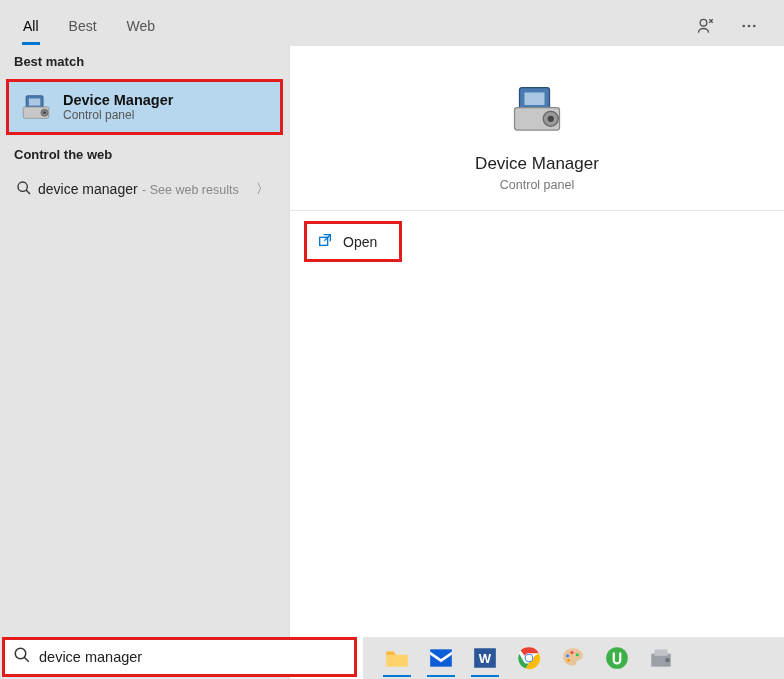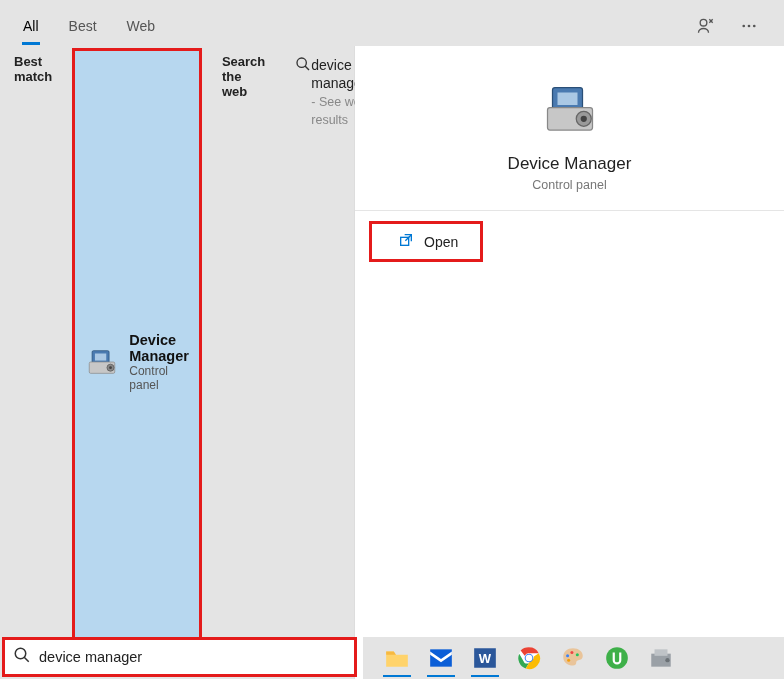--- a/index.html
+++ b/index.html
@@ -11,21 +11,21 @@
 .tabs { display: flex; align-items: center; padding: 6px 8px 0 8px; height: 46px; }
 .tab { padding: 10px 15px 10px 15px; font-size: 14px; color: #555; cursor: pointer; position: relative; }
 .tab.active { color: #000; font-weight: 400; }
 .tab.active::after { content: ""; position: absolute; left: 14px; right: 14px; bottom: -1px; height: 3px; background: #0078d4; }
 .tab .caret { font-size: 10px; margin-left: 3px; color: #555; }
 .tabs-right { margin-left: auto; display: flex; align-items: center; gap: 24px; padding-right: 18px; }
 .feedback-icon svg, .more-icon svg { display: block; }
 
 
 .main { flex: 1; display: flex; min-height: 0; }
-.left-pane { width: 355px; background: #e4e4e4; display: flex; flex-direction: row; border-right: 1px solid #ddd; }
+.left-pane { width: 290px; background: #e4e4e4; display: flex; flex-direction: column; border-right: 1px solid #ddd; }
 .right-pane { flex: 1; background: #fff; display: flex; flex-direction: column; }
 
 .section-label { font-size: 13px; font-weight: 600; padding: 8px 14px; color: #222; }
 
 .best-match-item { margin: 2px 6px 4px 6px; background: #b7d7ef; border: 3px solid #e41b1b; display: flex; align-items: center; padding: 8px 10px; }
 .bm-icon { width: 34px; height: 34px; display: flex; align-items: center; justify-content: center; margin-right: 10px; }
 .bm-text { display: flex; flex-direction: column; }
 .bm-title { font-size: 14.5px; font-weight: 600; color: #111; }
 .bm-sub { font-size: 12px; color: #555; }
 
@@ -35,21 +35,21 @@
 .web-sub { font-size: 12.5px; color: #888; }
 .web-chevron { margin-left: auto; color: #666; font-size: 13px; padding-right: 6px; }
 
 
 .preview { padding: 34px 10px 18px 10px; display: flex; flex-direction: column; align-items: center; border-bottom: 1px solid #e5e5e5; }
 .preview-icon { width: 60px; height: 60px; display: flex; align-items: center; justify-content: center; margin-bottom: 14px; }
 .preview-title { font-size: 17px; color: #222; margin-bottom: 4px; }
 .preview-sub { font-size: 12.5px; color: #777; }
 
 .actions { padding: 10px 14px; }
-.open-btn { display: inline-flex; align-items: center; padding: 8px 22px 8px 26px; border: 3px solid #e41b1b; font-size: 14px; color: #222; }
+.open-btn { display: inline-flex; align-items: center; padding: 8px 22px 8px 10px; border: 3px solid #e41b1b; font-size: 14px; color: #222; }
 .open-btn .open-icon { margin-right: 10px; color: #0078d4; }
 
 
 .bottom { position: absolute; left: 0; right: 0; bottom: 0; height: 42px; display: flex; }
 .search-box { width: 355px; margin: 0 6px 2px 2px; background: #fff; border: 3px solid #e41b1b; display: flex; align-items: center; padding: 0 8px; }
 .search-box .sicon { margin-right: 8px; }
 .search-box input { flex: 1; border: none; outline: none; font-size: 14.5px; color: #222; background: transparent; }
 
 .taskbar { flex: 1; background: #e4e4e4; display: flex; align-items: center; gap: 12px; padding-left: 18px; }
 .taskbar-icon { width: 32px; height: 32px; display: flex; align-items: center; justify-content: center; position: relative; }
@@ -96,21 +96,21 @@
             <circle cx="36" cy="32" r="5" fill="#888" stroke="#555"></circle>
             <circle cx="36" cy="32" r="2" fill="#444"></circle>
           </svg>
         </div>
         <div class="bm-text">
           <div class="bm-title">Device Manager</div>
           <div class="bm-sub">Control panel</div>
         </div>
       </div>
 
-      <div class="section-label">Search the web</div>
+      <div class="section-label">Control the web</div>
 
       <div class="web-item">
         <span class="web-icon">
           <svg width="16" height="16" viewBox="0 0 24 24" fill="none" stroke="#333" stroke-width="2">
               <circle cx="10" cy="10" r="7"></circle>
               <line x1="15" y1="15" x2="21" y2="21"></line>
             </svg>
         </span>
         <span>
           <span class="web-text">device manager</span>

